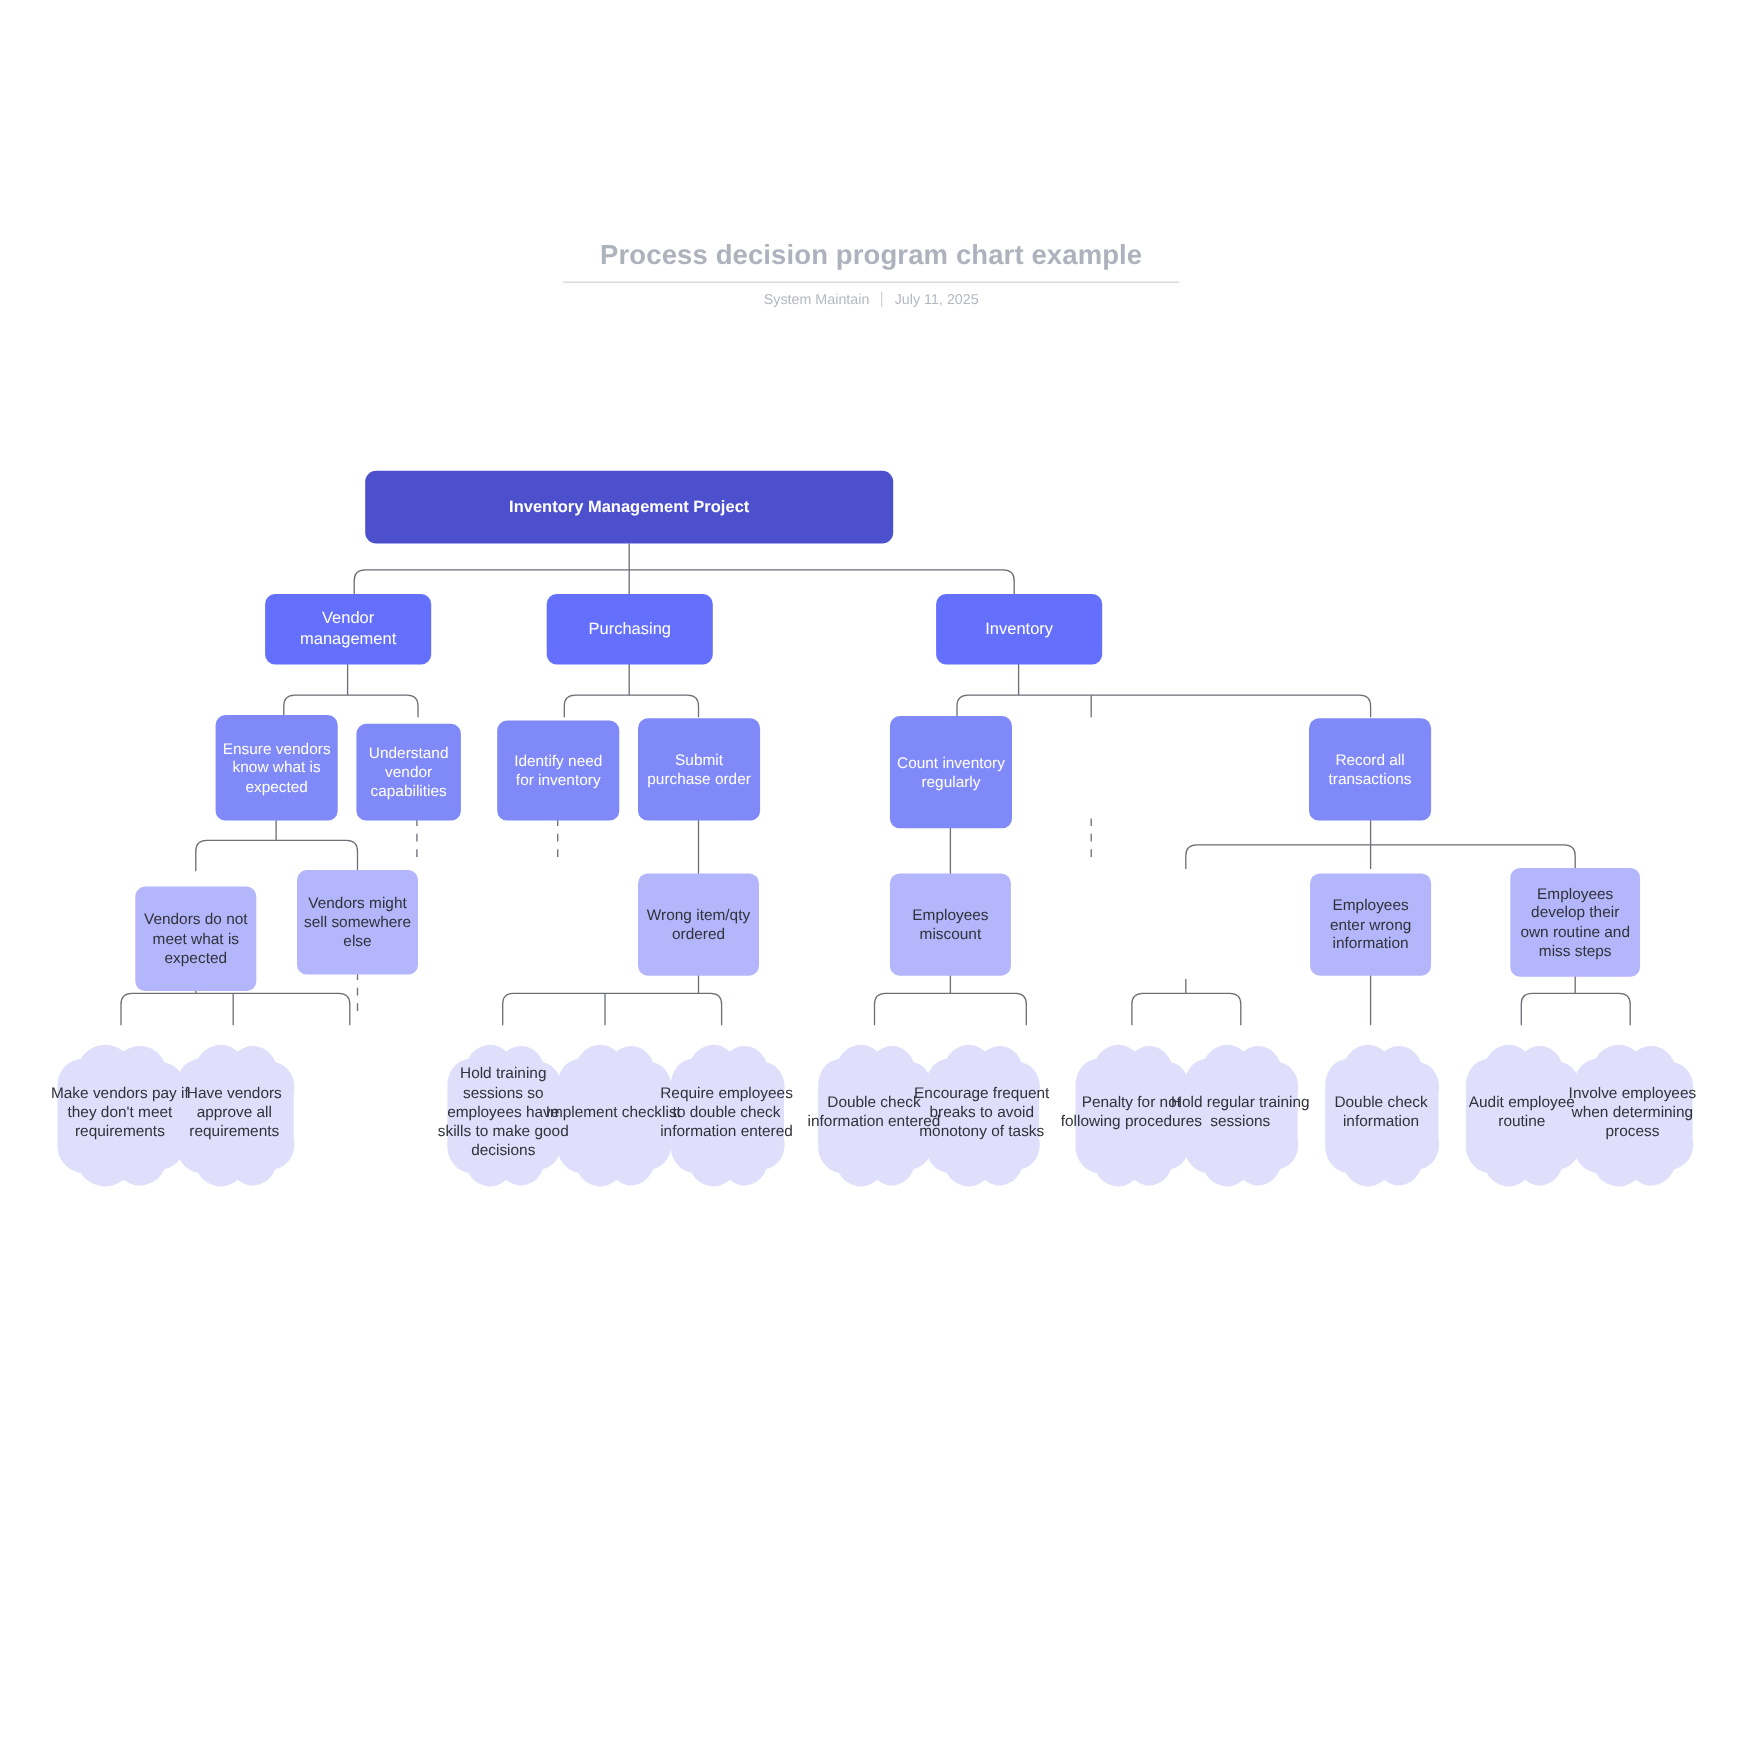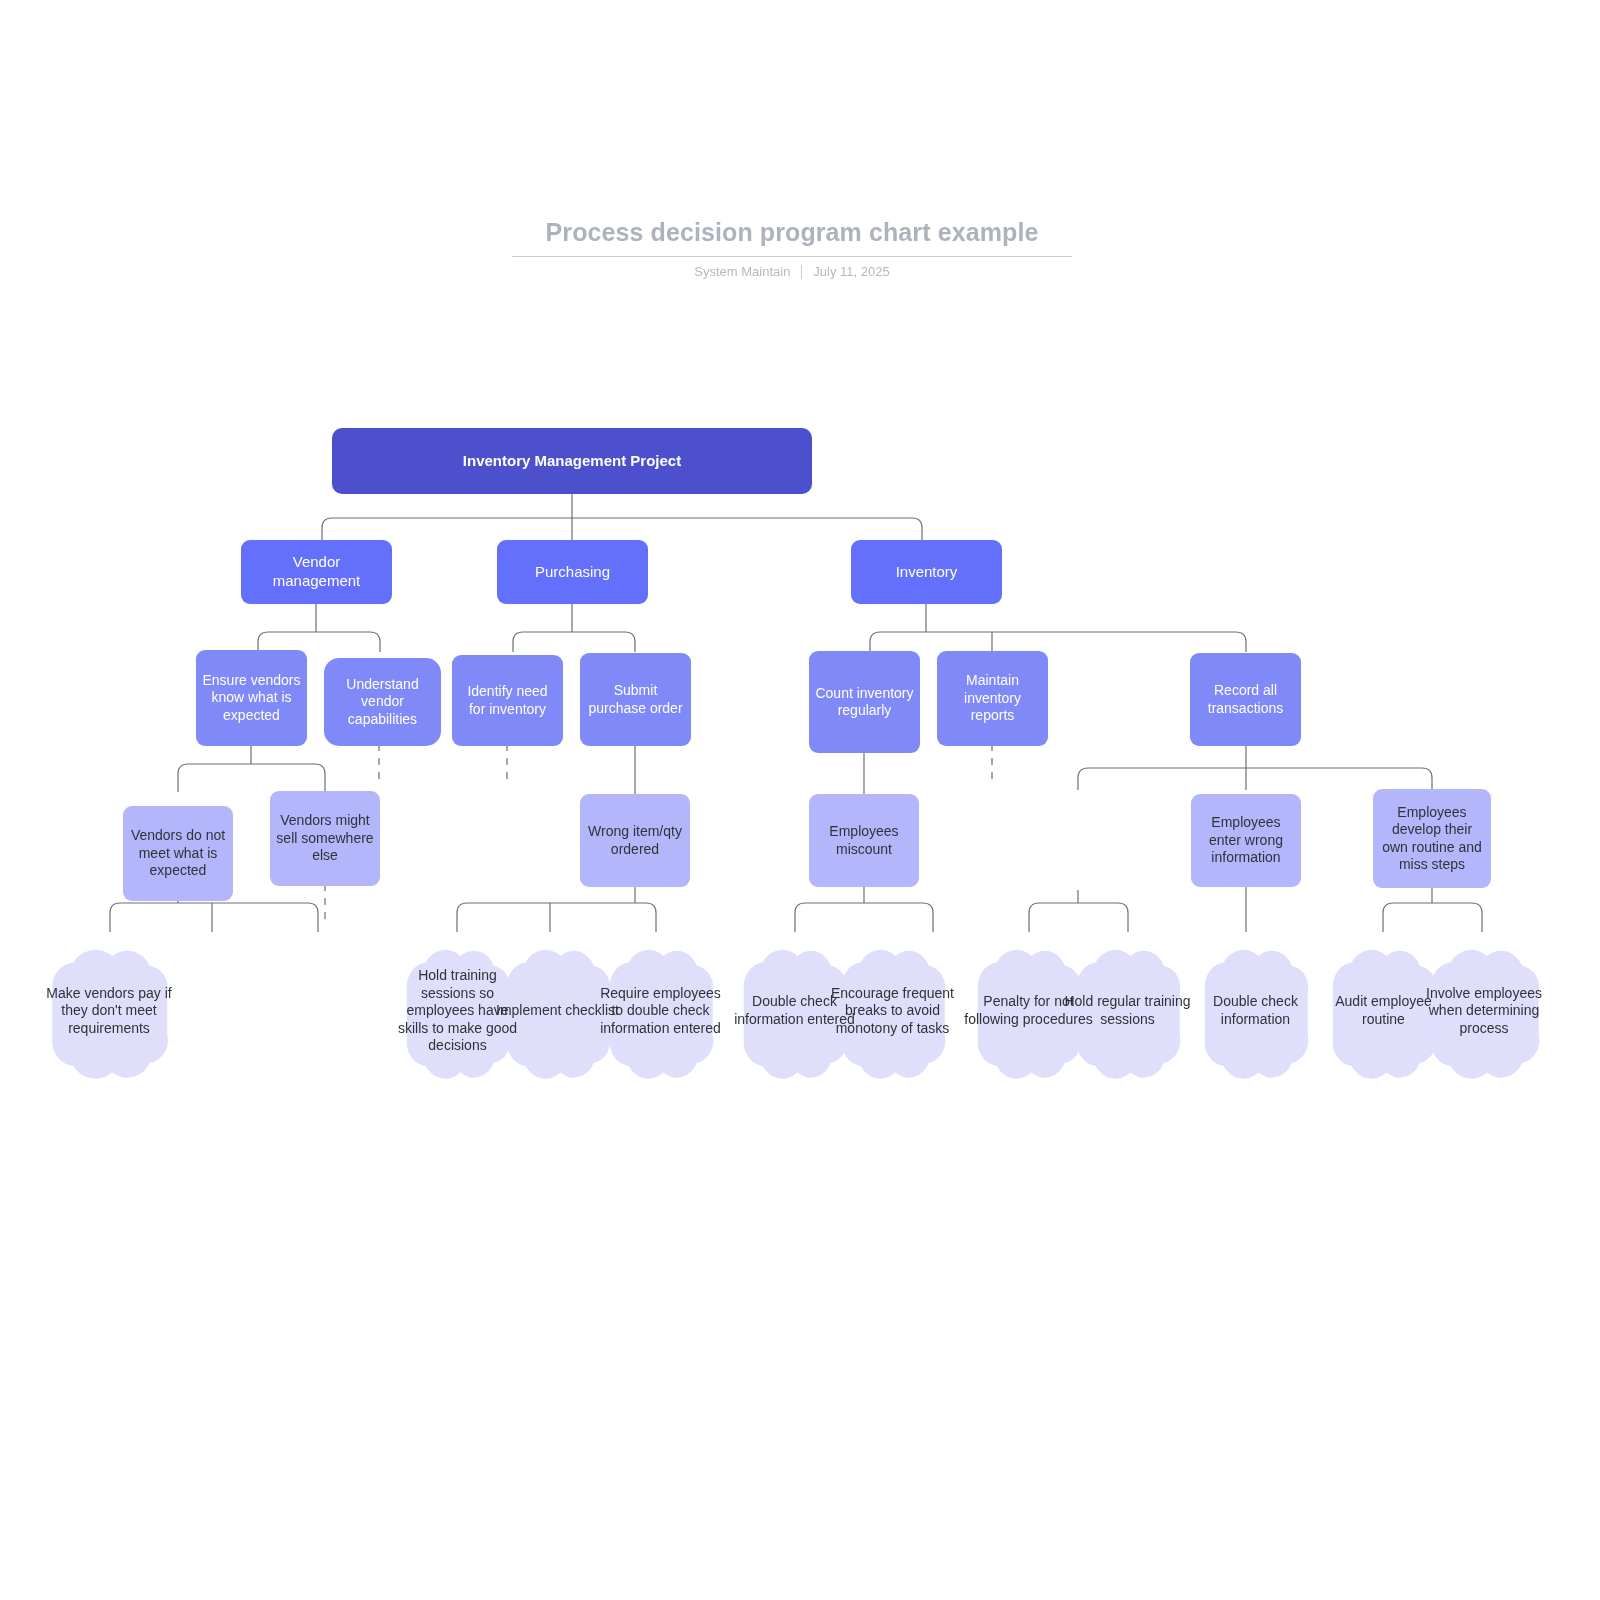--- a/index.html
+++ b/index.html
@@ -206,35 +206,32 @@
   <div class="node n-l2" style="left:497px; top:540px; width:151px; height:64px;">
     <span class="lbl">Purchasing</span>
   </div>
   <div class="node n-l2" style="left:851px; top:540px; width:151px; height:64px;">
     <span class="lbl">Inventory</span>
   </div>
 
   <div class="node n-l3" style="left:196px; top:650px; width:111px; height:96px;">
     <span class="lbl">Ensure vendors know what is expected</span>
   </div>
-  <div class="node n-l3" style="left:324px; top:658px; width:117px; height:88px;border-radius:15px;">
+  <div class="node n-l3" style="left:324px; top:658px; width:95px; height:88px;">
     <span class="lbl">Understand vendor capabilities</span>
   </div>
   <div class="node n-l3" style="left:452px; top:655px; width:111px; height:91px;">
     <span class="lbl">Identify need for inventory</span>
   </div>
   <div class="node n-l3" style="left:580px; top:653px; width:111px; height:93px;text-align:center;">
     <span class="lbl">Submit purchase order</span>
   </div>
   <div class="node n-l3" style="left:809px; top:651px; width:111px; height:102px;">
     <span class="lbl">Count inventory regularly</span>
   </div>
-  <div class="node n-l3" style="left:937px; top:651px; width:111px; height:95px;">
-    <span class="lbl">Maintain inventory reports</span>
-  </div>
   <div class="node n-l3" style="left:1190px; top:653px; width:111px; height:93px;">
     <span class="lbl">Record all transactions</span>
   </div>
 
   <div class="node n-l4" style="left:123px; top:806px; width:110px; height:95px;">
     <span class="lbl">Vendors do not meet what is expected</span>
   </div>
   <div class="node n-l4" style="left:270px; top:791px; width:110px; height:95px;">
     <span class="lbl">Vendors might sell somewhere else</span>
   </div>
@@ -251,20 +248,26 @@
     <span class="lbl">Employees develop their own routine and miss steps</span>
   </div>
 
   <div class="cloud" style="left:28px; top:930px; width:162px; height:162px;">
     <svg viewBox="0 0 200 200" preserveAspectRatio="none">
       <path fill="#dfdefb" d="M30,72 a30,30 0 0,1 26,-32 a32,32 0 0,1 48,-8 a30,30 0 0,1 46,12 a28,28 0 0,1 22,34 l0,52 a28,28 0 0,1 -22,34 a30,30 0 0,1 -46,12 a32,32 0 0,1 -48,-8 a30,30 0 0,1 -26,-32 z"></path>
     </svg>
     <span class="lbl">Make vendors pay if they don't meet requirements</span>
   </div>
 
+  <div class="cloud" style="left:138px; top:930px; width:150px; height:162px;">
+    <svg viewBox="0 0 200 200" preserveAspectRatio="none">
+      <path fill="#dfdefb" d="M30,72 a30,30 0 0,1 26,-32 a32,32 0 0,1 48,-8 a30,30 0 0,1 46,12 a28,28 0 0,1 22,34 l0,52 a28,28 0 0,1 -22,34 a30,30 0 0,1 -46,12 a32,32 0 0,1 -48,-8 a30,30 0 0,1 -26,-32 z"></path>
+    </svg>
+    <span class="lbl">Have vendors approve all requirements</span>
+  </div>
 
 
   <div class="cloud" style="left:385px; top:930px; width:145px; height:162px;">
     <svg viewBox="0 0 200 200" preserveAspectRatio="none">
       <path fill="#dfdefb" d="M30,72 a30,30 0 0,1 26,-32 a32,32 0 0,1 48,-8 a30,30 0 0,1 46,12 a28,28 0 0,1 22,34 l0,52 a28,28 0 0,1 -22,34 a30,30 0 0,1 -46,12 a32,32 0 0,1 -48,-8 a30,30 0 0,1 -26,-32 z"></path>
     </svg>
     <span class="lbl">Hold training sessions so employees have skills to make good decisions</span>
   </div>
 
   <div class="cloud" style="left:485px; top:930px; width:145px; height:162px;">

